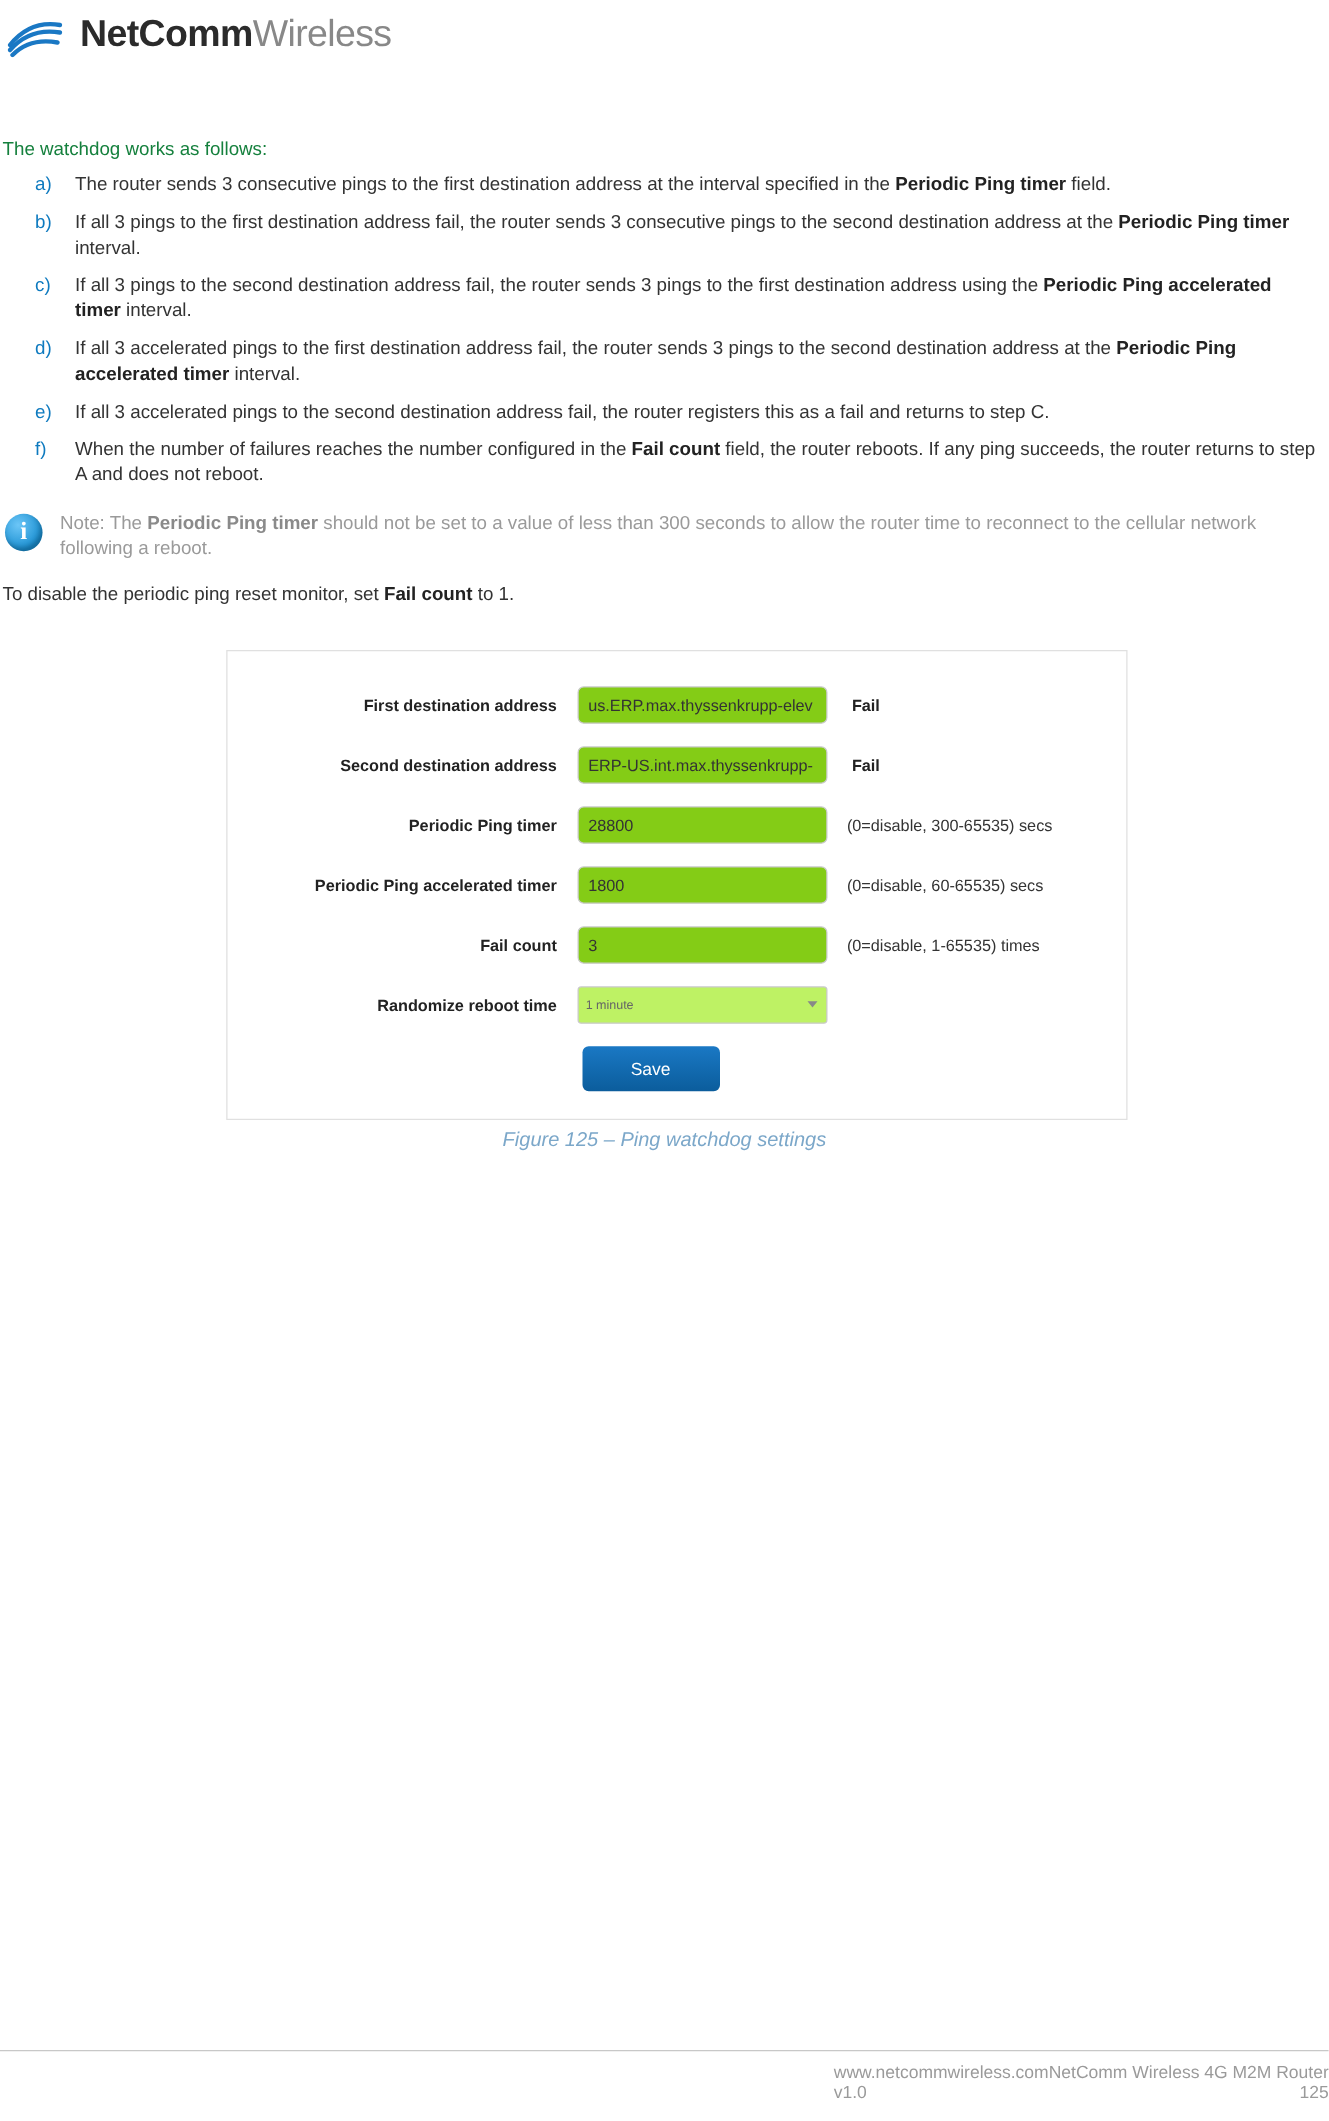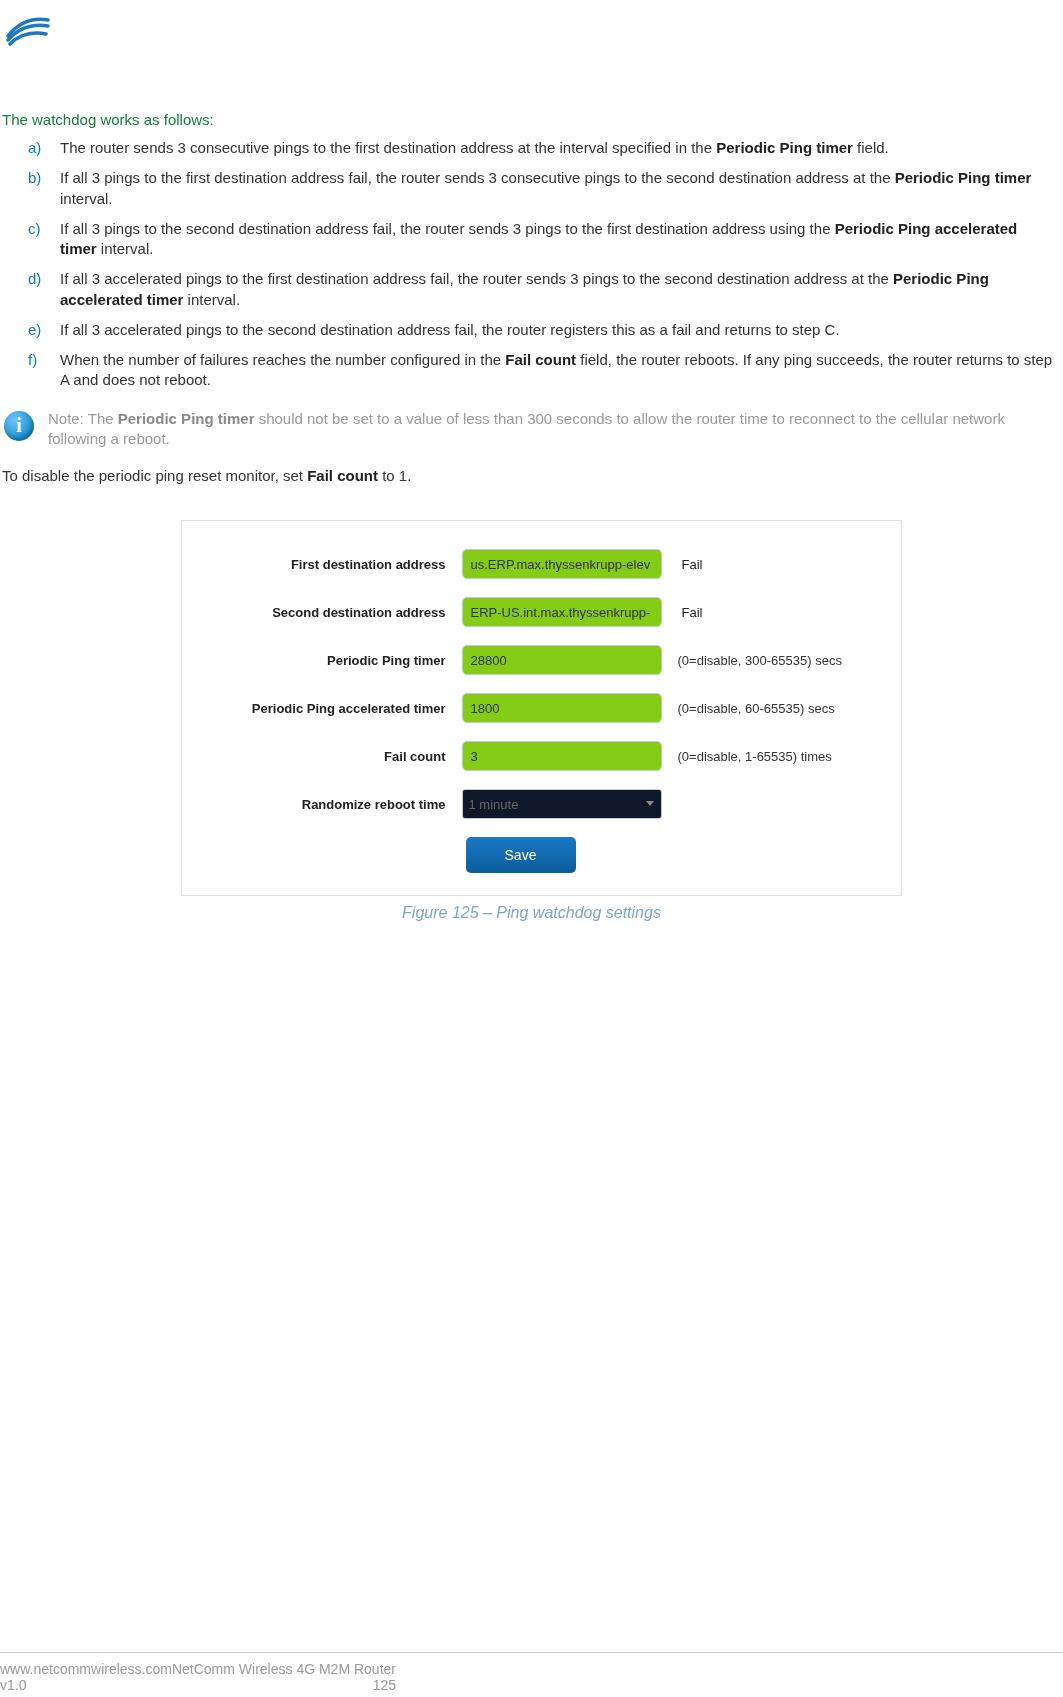--- a/index.html
+++ b/index.html
@@ -115,23 +115,23 @@
       color: #333;
       background: #84cc16;
     }
     .form-select {
       width: 200px;
       height: 30px;
       border: 1px solid #c9c9c9;
       border-radius: 3px;
       padding: 0 6px;
       font-family: inherit;
-      font-size: 13px;
+      font-size: 10px;
       color: #666;
-      background: #0f172a;
+      background: #bef264;
       appearance: none;
       position: relative;
     }
     .select-wrap { position: relative; width: 200px; }
     .select-wrap::after {
       content: "";
       position: absolute;
       right: 8px; top: 12px;
       width: 0; height: 0;
       border-left: 4px solid transparent;
@@ -139,21 +139,21 @@
       border-top: 5px solid #888;
       pointer-events: none;
     }
     .form-hint {
       margin-left: 16px;
       color: #333;
       font-size: 13px;
     }
     .status-fail {
       margin-left: 20px;
-      font-weight: 400;
+      font-weight: 700;
       color: #222;
       font-size: 13px;
     }
     .section-title {
       color: #e08a2e;
       font-size: 22px;
       font-weight: 400;
       margin: 22px 0 6px 4px;
       font-family: "Segoe UI Light", "Segoe UI", Arial, sans-serif;
     }
@@ -171,41 +171,44 @@
     }
     .figure-caption {
       text-align: center;
       color: #7ba7c9;
       font-style: italic;
       font-size: 16px;
       margin-top: 8px;
     }
     .footer {
       position: absolute;
-      bottom: 4px;
+      bottom: 16px;
       left: 0; right: 0;
       border-top: 1px solid #c8c8c8;
       padding-top: 8px;
       display: flex;
-      justify-content: flex-start;
+      justify-content: flex-end;
       font-size: 14px;
       color: #9a9a9a;
     }
     .footer .right { text-align: right; }
   </style>
 </head>
 <body>
 
 <div class="page">
   <div class="logo-row">
     <svg class="logo-swoosh" viewBox="0 0 44 36">
       <path d="M2 26 Q18 6 42 10" stroke="#1a78c4" stroke-width="3.5" fill="none" stroke-linecap="round"></path>
       <path d="M2 30 Q18 12 42 16" stroke="#1a78c4" stroke-width="3.5" fill="none" stroke-linecap="round"></path>
       <path d="M4 34 Q18 20 40 24" stroke="#1a78c4" stroke-width="3.5" fill="none" stroke-linecap="round"></path>
     </svg>
+    <div class="brand-text">
+      <span class="brand-bold">NetComm</span><span class="brand-light">Wireless</span>
+    </div>
   </div>
 
   <p class="intro">The watchdog works as follows:</p>
 
   <ul class="ol">
     <li><span class="marker">a)</span><span>The router sends 3 consecutive pings to the first destination address at the interval specified in the </span><span class="bold-inline">Periodic Ping timer</span><span> field.</span></li>
     <li><span class="marker">b)</span><span>If all 3 pings to the first destination address fail, the router sends 3 consecutive pings to the second destination address at the </span><span class="bold-inline">Periodic Ping timer</span><span> interval.</span></li>
     <li><span class="marker">c)</span><span>If all 3 pings to the second destination address fail, the router sends 3 pings to the first destination address using the </span><span class="bold-inline">Periodic Ping accelerated timer</span><span> interval.</span></li>
     <li><span class="marker">d)</span><span>If all 3 accelerated pings to the first destination address fail, the router sends 3 pings to the second destination address at the </span><span class="bold-inline">Periodic Ping accelerated timer</span><span> interval.</span></li>
     <li><span class="marker">e)</span><span>If all 3 accelerated pings to the second destination address fail, the router registers this as a fail and returns to step C.</span></li>

